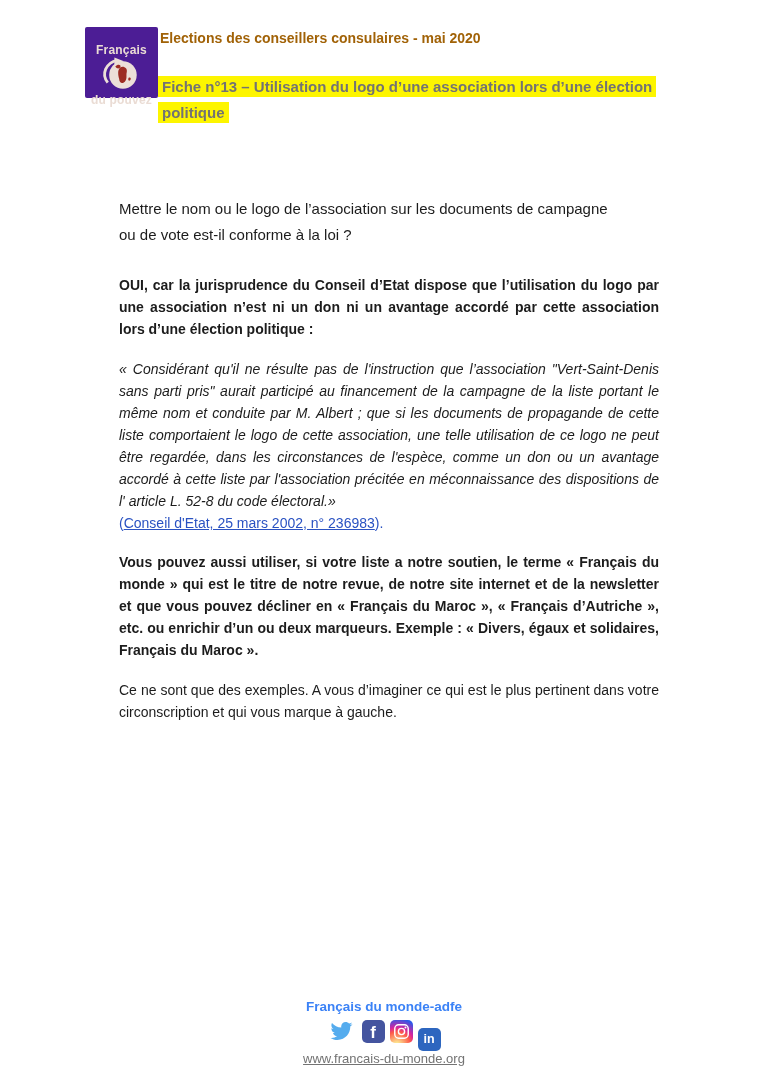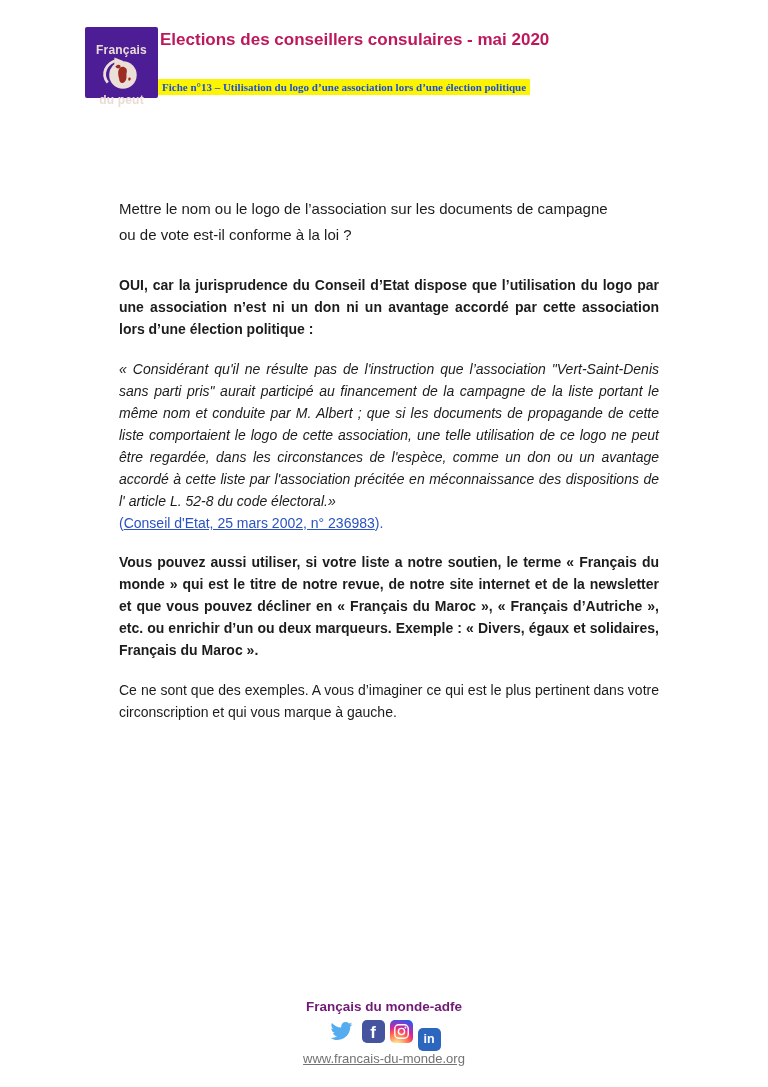--- a/index.html
+++ b/index.html
@@ -20,25 +20,25 @@
     display:flex;flex-direction:column;align-items:center;justify-content:space-between;
     padding:17px 2px 5px 2px;box-sizing:border-box;
   }
   .logo .logo-text{
     color:#eadcd4;font-size:12px;line-height:12px;font-weight:bold;letter-spacing:.2px;
   }
   .logo svg{display:block;}
 
   .doc-title{
     position:absolute;left:160px;top:30px;width:560px;
-    font-size:17px;font-weight:bold;color:#be185d;
+    font-size:14px;font-weight:bold;color:#a16207;
   }
   .fiche{
     position:absolute;left:158px;top:74px;width:560px;
-    font-size:11px;font-weight:bold;line-height:26px;color:#1d4ed8;font-family:Liberation Serif, serif;
+    font-size:15px;font-weight:bold;line-height:26px;color:#737373;
   }
   .fiche .hl{
     background:#fdf500;
     padding:2px 4px;
     -webkit-box-decoration-break:clone;
     box-decoration-break:clone;
   }
 
   
   .content{
@@ -65,21 +65,21 @@
   .examples{
     text-align:justify;margin:0 0 17px 0 !important;
   }
   .limit{margin:0 !important;}
 
   
   .footer{
     position:absolute;left:0;top:999px;width:100%;text-align:center;
   }
   .footer-org{
-    font-size:13.5px;font-weight:bold;color:#701a75;margin-bottom:4px;
+    font-size:13.5px;font-weight:bold;color:#3b82f6;margin-bottom:4px;
   }
   .social-row{
     display:flex;justify-content:center;align-items:center;gap:5px;height:26px;margin-bottom:5px;
   }
   .sq-icon{
     width:23px;height:23px;border-radius:5px;
     display:inline-flex;align-items:center;justify-content:center;
     color:#fff;font-weight:bold;box-sizing:border-box;cursor:pointer;
   }
   .fb{background:#44549f;font-size:17px;line-height:1;padding-top:3px;}
@@ -100,21 +100,21 @@
     <span>
       <svg width="46" height="38" viewBox="0 0 48 40">
         <circle cx="25" cy="20" r="14.5" fill="#ecdfd8"></circle>
         <path fill="#9d2c23" d="M22 12 C26 10 30 13 29 17 C28 21 30 23 27 27 C24 30 21 28 21 24 C20 20 19 15 22 12 Z"></path>
         <path fill="#9d2c23" d="M17 11 C19 8.5 23 8.5 22.4 11.4 C21.8 13.5 18.3 13.8 17 11 Z"></path>
         <path fill="#9d2c23" d="M31 23 C33 22 34 24 32.6 25.6 C31.2 27 29.8 25 31 23 Z"></path>
         <path d="M9 28 A17 15 0 0 1 19 4.5" stroke="#ecdfd8" stroke-width="3" fill="none"></path>
         <polygon points="16,1.5 26,5.5 16,9.5" fill="#ecdfd8"></polygon>
       </svg>
     </span>
-    <span class="logo-text">du peut</span>
+    <span class="logo-text">du pouvez</span>
   </div>
 
   <div class="doc-title">Elections des conseillers consulaires - mai 2020</div>
 
   <div class="fiche">
     <span class="hl">Fiche n°13 – Utilisation du logo d’une association lors d’une élection politique</span>
   </div>
 
   <div class="content">
 

